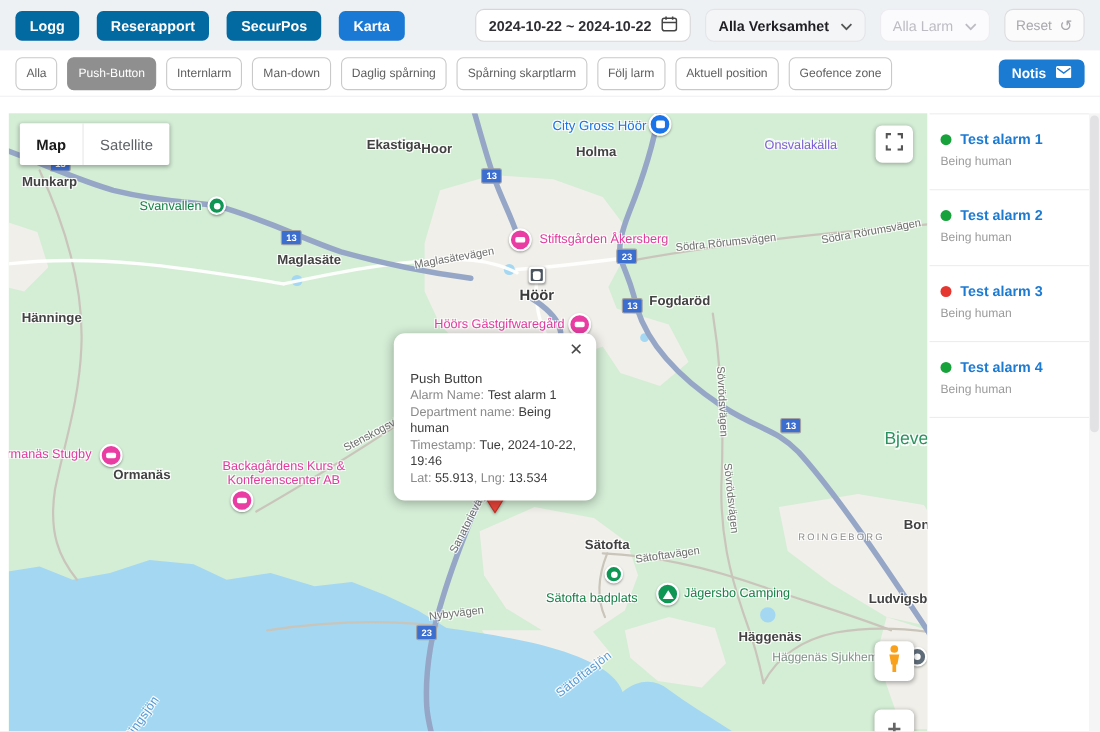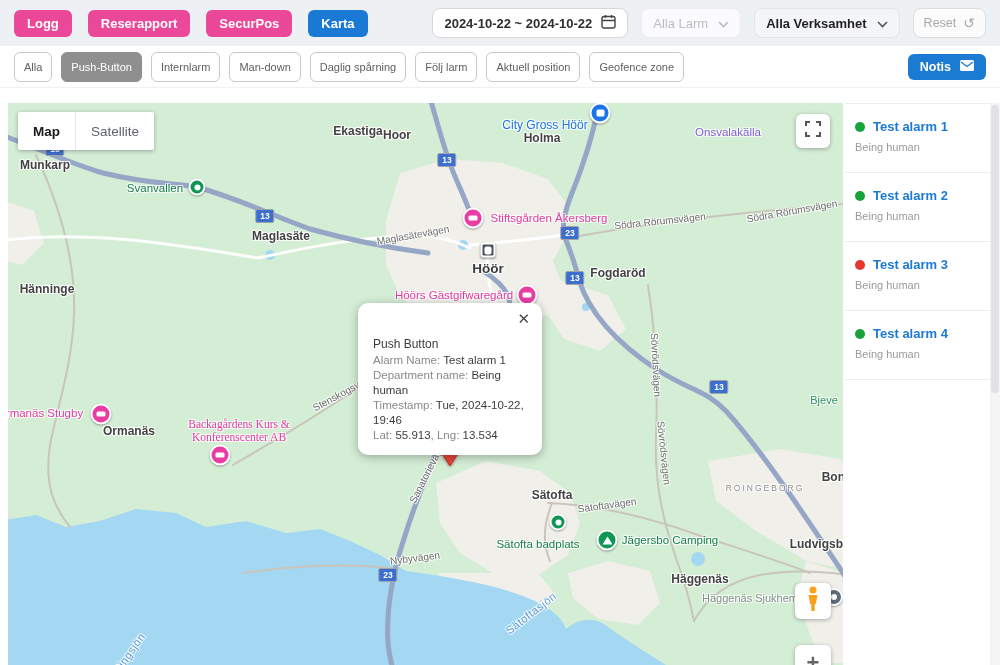--- a/index.html
+++ b/index.html
@@ -2,21 +2,21 @@
 <html><head>
 <meta charset="utf-8">
 <style>
   html,body{margin:0;padding:0}
   body{width:1000px;height:665px;overflow:hidden;position:relative;background:#fff;
        font-family:"Liberation Sans",sans-serif;-webkit-font-smoothing:antialiased}
   
   .topbar{position:absolute;left:0;top:0;width:1000px;height:46px;background:#eef1f4;
           display:flex;align-items:center;box-sizing:border-box;padding:0 14px}
   .nav-tabs{display:flex;gap:16px}
-  .nav-tab{border:none;cursor:pointer;background:#ec4899;color:#fff;font-weight:700;font-size:13px;
+  .nav-tab{border:none;cursor:pointer;background:#0369a1;color:#fff;font-weight:700;font-size:13px;
            padding:6px 13px;border-radius:6px;font-family:inherit}
   .nav-tab.active{background:#1b79d6}
   .top-right{margin-left:auto;display:flex;gap:13px}
   .date-box{display:flex;align-items:center;gap:9px;background:#fff;border:1px solid #d6d6d9;
             border-radius:8px;padding:5px 11px;font-size:13px;font-weight:700;color:#2e2e33}
   .sel{display:flex;align-items:center;gap:10px;border-radius:8px;padding:6px 11px;font-size:13px}
   .sel-dark{background:#f4f5f7;border:1px solid #e3e4e8;color:#1f1f24;font-weight:700}
   .sel-muted{background:#fbfbfd;border:1px solid #ececf1;color:#bcbcc2;font-weight:400}
   .reset-btn{display:flex;align-items:center;gap:7px;background:#fbfbfb;border:1px solid #dcdcdf;
              border-radius:8px;padding:4px 10px;font-size:12.5px;color:#a8a8ad;cursor:pointer;font-family:inherit}
@@ -34,21 +34,21 @@
   .map{position:absolute;left:8px;top:103px;width:835px;height:562px;overflow:hidden;background:#d4edd5}
   .map svg.roads{position:absolute;left:0;top:0}
   .mlabel{position:absolute;transform:translate(-50%,-50%);white-space:nowrap;font-size:11px;color:#595959;
           z-index:2;pointer-events:none;
           text-shadow:1px 1px 0 rgba(255,255,255,.85),-1px 1px 0 rgba(255,255,255,.85),1px -1px 0 rgba(255,255,255,.85),-1px -1px 0 rgba(255,255,255,.85)}
   .place{font-size:12px;font-weight:700;color:#424242}
   .town{font-size:13.5px;font-weight:700;color:#3a3a3a}
   .road{font-size:10px;color:#6e6e6e}
   .poi-pink{color:#e23a9f;font-size:11.5px}
   .poi-green{color:#157f46;font-size:11.5px}
-  .green-place{color:#2c9160;font-size:11px}
+  .green-place{color:#2c9160;font-size:16px}
   .poi-blue{color:#1a73e8;font-size:12px}
   .poi-purple{color:#7c5cd6;font-size:11.5px}
   .water-lbl{color:#5a9bd5;font-size:11px;letter-spacing:.5px}
   .district{color:#8e8e8e;font-size:8.5px;letter-spacing:2px}
   .inst{color:#7f9187;font-size:11px}
   .multi{white-space:pre-line;text-align:center;line-height:13px}
   .shield{position:absolute;transform:translate(-50%,-50%);background:#3c6ed0;border:1px solid #a3a3a3;
           color:#fff;font-size:8.5px;font-weight:700;padding:1px 4px;border-radius:2px;z-index:2}
   .mk{position:absolute;transform:translate(-50%,-50%);z-index:3;display:flex;align-items:center;justify-content:center;
       box-sizing:border-box;box-shadow:0 1px 2px rgba(0,0,0,.35)}
@@ -109,50 +109,51 @@
   <div class="top-right">
     <div class="date-box">
       <span>2024-10-22 ~ 2024-10-22</span>
       <span>
         <svg width="15" height="15" viewBox="0 0 15 15" fill="none" stroke="#444" stroke-width="1.4">
           <rect x="1" y="2.5" width="13" height="11.5" rx="2"></rect>
             <path d="M1 6.5h13M4.5 1v3M10.5 1v3"></path>
         </svg>
       </span>
     </div>
+    <div class="sel sel-dark">
+      <span>Alla Verksamhet</span>
+      <span>
+        <svg width="11" height="7" viewBox="0 0 11 7" fill="none" stroke="#555" stroke-width="1.6">
+            <path d="M1 1l4.5 4.5L10 1"></path>
+          </svg>
+      </span>
+    </div>
     <div class="sel sel-muted">
       <span>Alla Larm</span>
       <span>
         <svg width="11" height="7" viewBox="0 0 11 7" fill="none" stroke="#bcbcc2" stroke-width="1.6">
-            <path d="M1 1l4.5 4.5L10 1"></path>
-          </svg>
-      </span>
-    </div>
-    <div class="sel sel-dark">
-      <span>Alla Verksamhet</span>
-      <span>
-        <svg width="11" height="7" viewBox="0 0 11 7" fill="none" stroke="#555" stroke-width="1.6">
             <path d="M1 1l4.5 4.5L10 1"></path>
           </svg>
       </span>
     </div>
     <button class="reset-btn">
       <span>Reset</span>
       <span class="reset-ico">↺</span>
     </button>
   </div>
 </div>
 
 <div class="filterbar">
   <div class="filter-buttons">
       <button class="fbtn">Alla</button>
       <button class="fbtn active">Push-Button</button>
       <button class="fbtn">Internlarm</button>
       <button class="fbtn">Man-down</button>
       <button class="fbtn">Daglig spårning</button>
+      <button class="fbtn">Spårning skarptlarm</button>
       <button class="fbtn">Följ larm</button>
       <button class="fbtn">Aktuell position</button>
       <button class="fbtn">Geofence zone</button>
     </div>
   <button class="notis-btn">
     <span>Notis</span>
     <span>
       <svg width="14" height="11" viewBox="0 0 14 11">
           <rect width="14" height="11" rx="1.5" fill="#fff"></rect>
         <path d="M1 2l6 4.5L13 2" stroke="#1b7ad2" fill="none" stroke-width="1.3"></path>
@@ -219,30 +220,30 @@
       <div class="mlabel place" style="left: 610px; top: 170px;">Fogdaröd</div>
       <div class="mlabel place" style="left: 39px; top: 186px;">Hänninge</div>
       <div class="mlabel place" style="left: 121px; top: 328px;">Ormanäs</div>
       <div class="mlabel place" style="left: 544px; top: 392px;">Sätofta</div>
       <div class="mlabel place" style="left: 692px; top: 476px;">Häggenäs</div>
       <div class="mlabel place" style="left: 829px; top: 374px;">Bond</div>
       <div class="mlabel place" style="left: 812px; top: 441px;">Ludvigsbo</div>
       <div class="mlabel town" style="left: 480px; top: 165px;">Höör</div>
       <div class="mlabel district" style="left: 757px; top: 385px;">ROINGEBORG</div>
       <div class="mlabel inst" style="left: 742px; top: 495px;">Häggenäs Sjukhem</div>
-      <div class="mlabel poi-blue" style="left: 537px; top: 22px;">City Gross Höör</div>
+      <div class="mlabel poi-blue" style="left: 537px; top: 11px;">City Gross Höör</div>
       <div class="mlabel poi-purple" style="left: 720px; top: 29px;">Onsvalakälla</div>
       <div class="mlabel poi-green" style="left: 147px; top: 85px;">Svanvallen</div>
       <div class="mlabel poi-green" style="left: 530px; top: 441px;">Sätofta badplats</div>
       <div class="mlabel poi-green" style="left: 662px; top: 437px;">Jägersbo Camping</div>
       <div class="mlabel green-place" style="left: 816px; top: 297px;">Bjeve</div>
       <div class="mlabel poi-pink" style="left: 541px; top: 115px;">Stiftsgården Åkersberg</div>
       <div class="mlabel poi-pink" style="left: 446px; top: 192px;">Höörs Gästgifwaregård</div>
       <div class="mlabel poi-pink" style="left: 32px; top: 310px;">Ormanäs Stugby</div>
-      <div class="mlabel poi-pink multi" style="left: 231px; top: 328px; font-family: Liberation Serif, serif;">Backagårdens Kurs &amp;
+      <div class="mlabel poi-pink multi" style="left: 250px; top: 328px;">Backagårdens Kurs &amp;
 Konferenscenter AB</div>
       <div class="mlabel road" style="left: 405px; top: 132px; transform: translate(-50%, -50%) rotate(-10deg);">Maglasätevägen</div>
       <div class="mlabel road" style="left: 652px; top: 118px; transform: translate(-50%, -50%) rotate(-6deg);">Södra Rörumsvägen</div>
       <div class="mlabel road" style="left: 784px; top: 108px; transform: translate(-50%, -50%) rotate(-10deg);">Södra Rörumsvägen</div>
       <div class="mlabel road" style="left: 648px; top: 262px; transform: translate(-50%, -50%) rotate(87deg);">Sövrödsvägen</div>
       <div class="mlabel road" style="left: 656px; top: 350px; transform: translate(-50%, -50%) rotate(84deg);">Sövrödsvägen</div>
       <div class="mlabel road" style="left: 599px; top: 402px; transform: translate(-50%, -50%) rotate(-8deg);">Sätoftavägen</div>
       <div class="mlabel road" style="left: 407px; top: 455px; transform: translate(-50%, -50%) rotate(-7deg);">Nybyvägen</div>
       <div class="mlabel road" style="left: 420px; top: 368px; transform: translate(-50%, -50%) rotate(-63deg);">Sanatorievägen</div>
       <div class="mlabel road" style="left: 338px; top: 288px; transform: translate(-50%, -50%) rotate(-28deg);">Stenskogsvägen</div>

